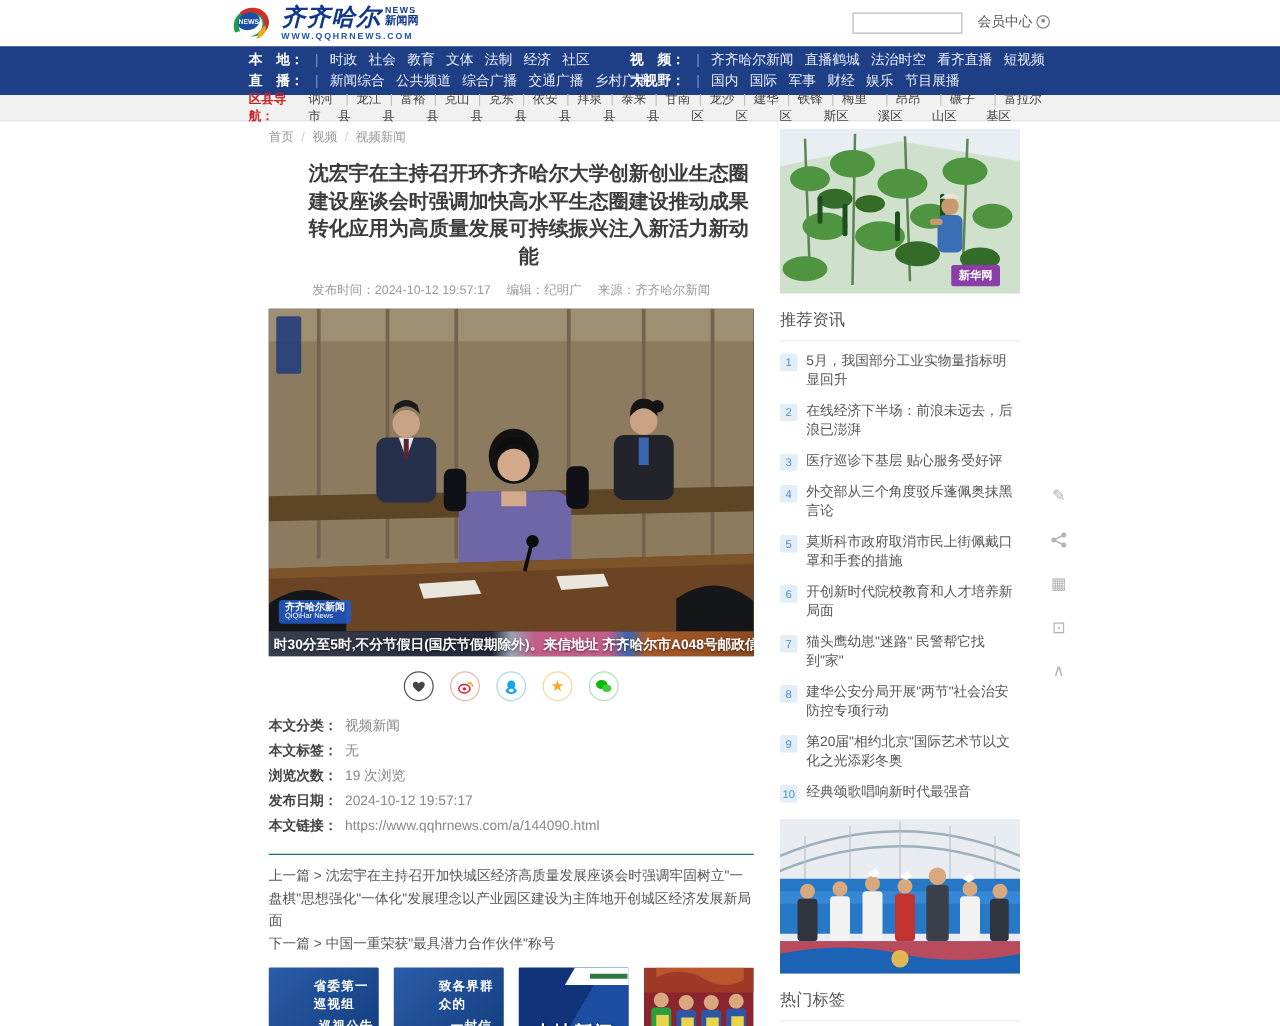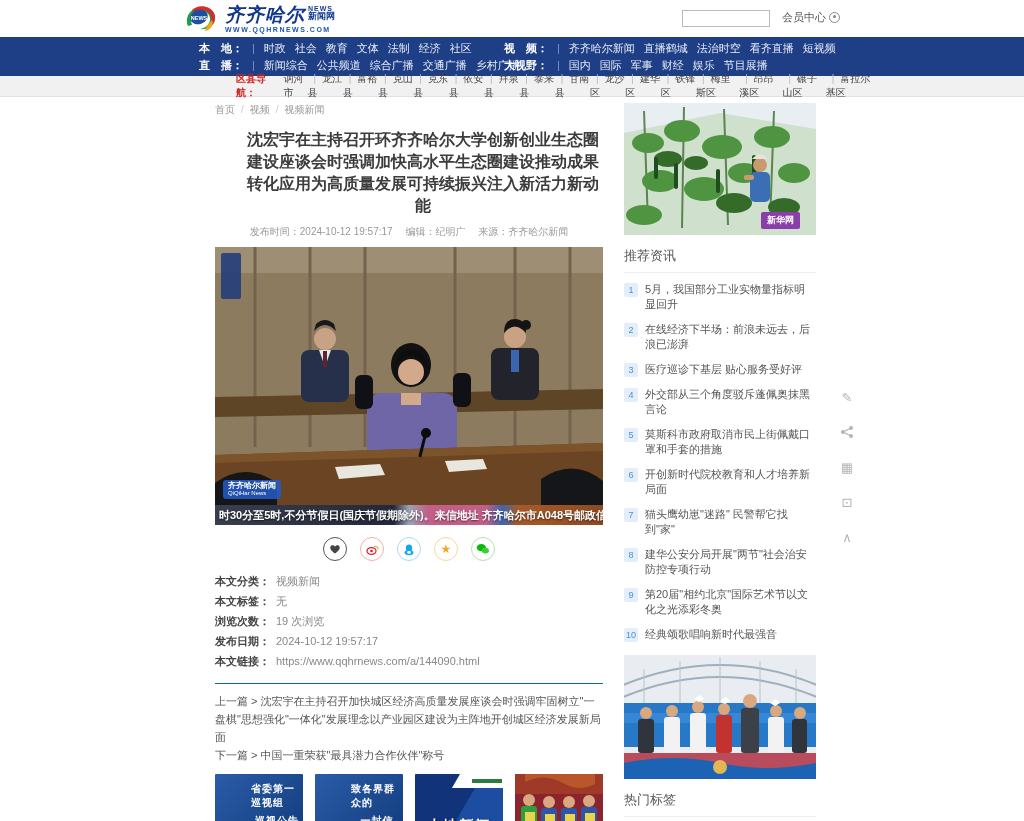--- a/index.html
+++ b/index.html
@@ -28,21 +28,21 @@
   
   .nav { background:#1e3e86; height:39px; padding-top:3px; }
   .nav .row { display:flex; font-size:11px; line-height:17px; padding-left:15px; }
   .nav .grp { display:flex; gap:9px; align-items:center; white-space:nowrap; }
   .nav .grp.left { width:305px; }
   .nav .lbl { color:#fff; font-weight:bold; }
   .nav .bar { color:#7d93c4; }
   .nav a { color:#e7ecf7; text-decoration:none; cursor:pointer; }
 
   
-  .district { background:#f1f1f1; border-bottom:1px solid #e2e2e2; height:21px; display:flex; align-items:center;padding-left:37px; }
+  .district { background:#f1f1f1; border-bottom:1px solid #e2e2e2; height:21px; display:flex; align-items:center; }
   .district .wrap { display:flex; align-items:center; padding-left:15px; font-size:10px; }
   .district .dlbl { color:#c22; font-weight:bold; margin-right:8px; }
   .district .dl { color:#444; cursor:pointer; }
   .district .dl + .dl:before { content:"|"; color:#bbb; margin:0 6px; }
 
   
   .content { display:flex; padding-top:6px; }
   .main { width:388px; margin-left:31px; }
   .side { width:192px; margin-left:21px; }
 

